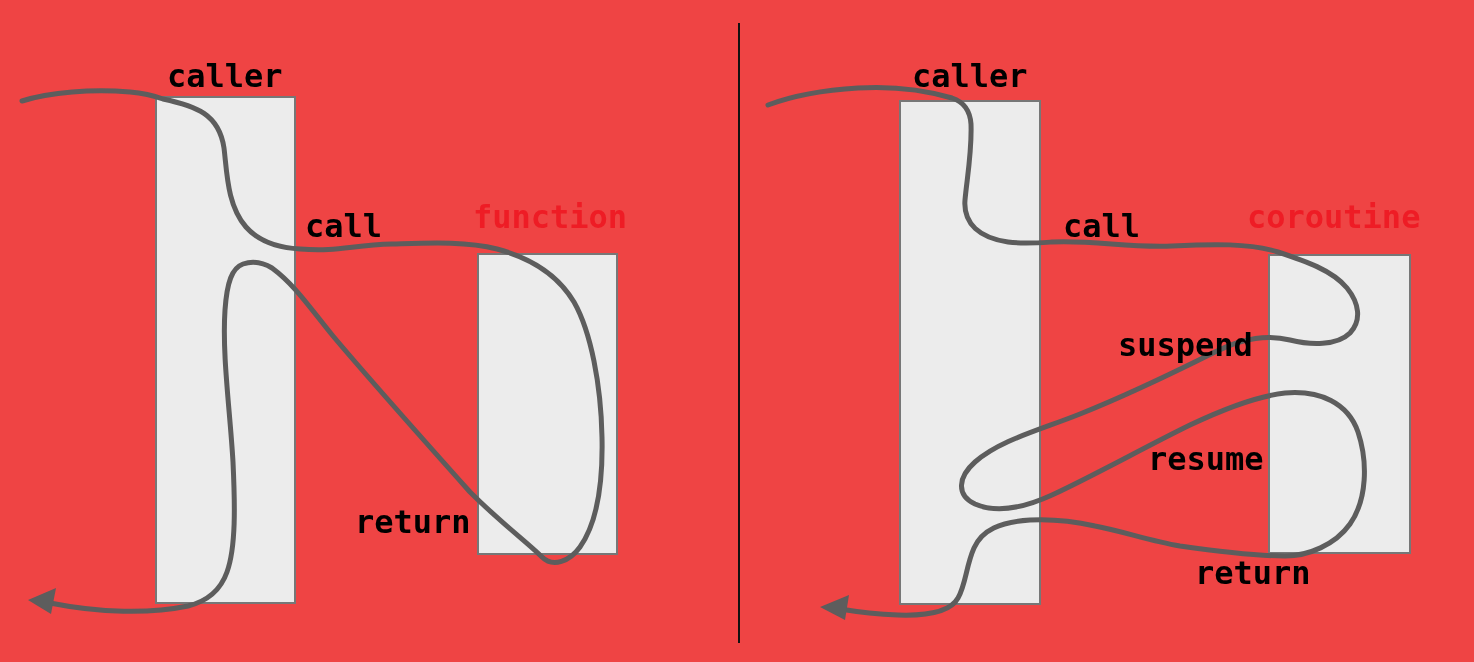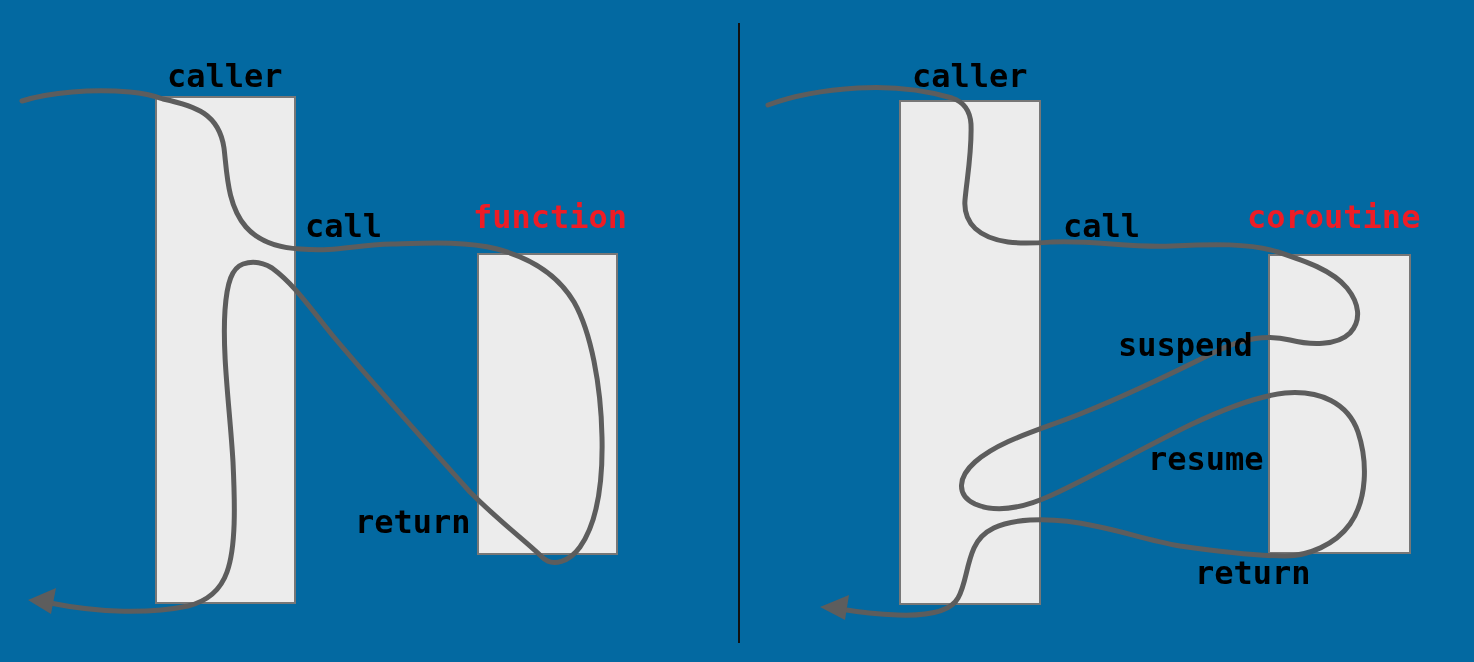--- a/index.html
+++ b/index.html
@@ -1,20 +1,20 @@
 <!DOCTYPE html>
 <html><head>
 <meta charset="utf-8">
 <style>
   html, body { margin: 0; padding: 0; background: #ffffff; }
   .canvas {
     position: relative;
     width: 1474px;
     height: 662px;
-    background: #0369a1;
+    background: #ef4444;
     overflow: hidden;
   }
   svg { position: absolute; left: 0; top: 0; }
   .box {
     stroke: #777777;
     stroke-width: 2;
   }
   .flow {
     fill: none;
     stroke-width: 5;

